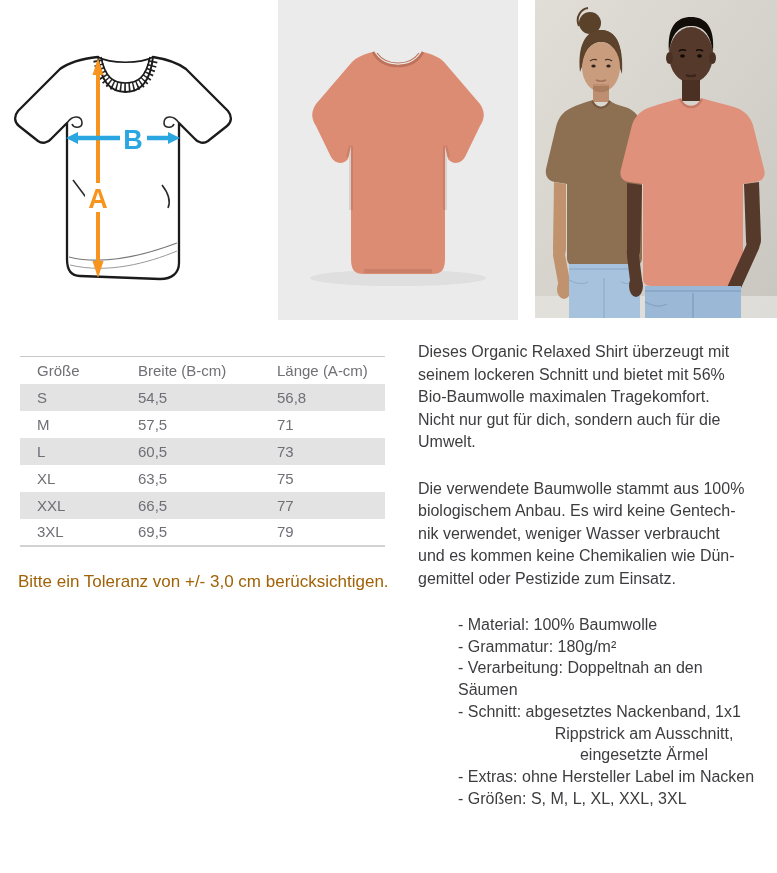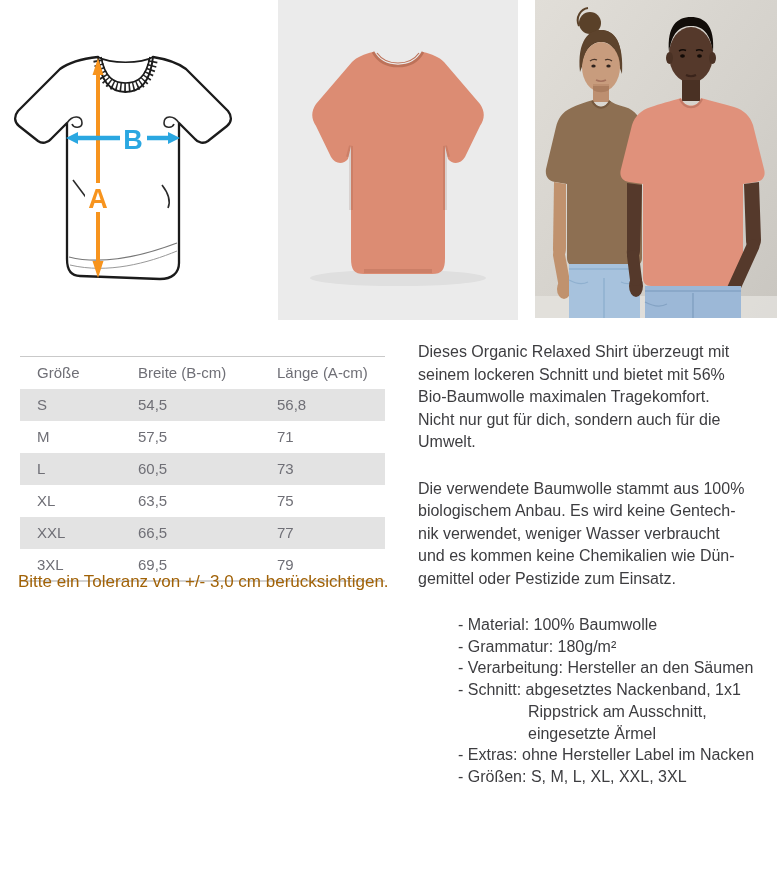--- a/index.html
+++ b/index.html
@@ -37,21 +37,21 @@
     width:365px;
     border-collapse:collapse;
     font-size:15px;
     color:#6f6f76;
     border-top:1px solid #c9c9c9;
     border-bottom:2px solid #d2d2d2;
   }
   table.size-table th, table.size-table td {
     font-weight:normal;
     text-align:left;
-    height:32px;
+    height:27px;
     padding:0;
     vertical-align:middle;
   }
   table.size-table .c1 { width:118px; padding-left:17px; }
   table.size-table .c2 { width:139px; }
   table.size-table .c3 { width:108px; }
   table.size-table tbody tr:nth-child(odd) { background:#e3e3e3; }
 
   .tolerance-note {
     position:absolute; left:18px; top:570px;
@@ -60,21 +60,21 @@
   }
 
   
   .description {
     position:absolute; left:418px; top:341px; width:342px;
     font-size:16px; line-height:22.5px; color:#3d3d40;
   }
   .description .para { white-space:pre-line; margin:0 0 24px 0; }
   .features { margin-top:0;margin-left:40px; }
   .feature-line { line-height:21.7px; }
-  .feature-line.indent { padding-left:70px; }
+  .feature-line.indent { padding-left:70px;text-align:center; }
 
   svg { display:block; }
   .svg-fill { width:100%; height:100%; }
 </style>
 </head>
 <body>
 
 <div class="diagram-panel">
   <svg class="svg-fill" viewBox="0 0 235 265">
 
@@ -257,20 +257,20 @@
 Nicht nur gut für dich, sondern auch für die
 Umwelt.</p>
   <p class="para">Die verwendete Baumwolle stammt aus 100%
 biologischem Anbau. Es wird keine Gentech-
 nik verwendet, weniger Wasser verbraucht
 und es kommen keine Chemikalien wie Dün-
 gemittel oder Pestizide zum Einsatz.</p>
   <div class="features">
     <div class="feature-line">- Material: 100% Baumwolle</div>
     <div class="feature-line">- Grammatur: 180g/m²</div>
-    <div class="feature-line">- Verarbeitung: Hersteller an den Säumen</div>
+    <div class="feature-line">- Verarbeitung: Doppeltnah an den Säumen</div>
     <div class="feature-line">- Schnitt: abgesetztes Nackenband, 1x1</div>
     <div class="feature-line indent">Rippstrick am Ausschnitt,</div>
     <div class="feature-line indent">eingesetzte Ärmel</div>
     <div class="feature-line">- Extras: ohne Hersteller Label im Nacken</div>
     <div class="feature-line">- Größen: S, M, L, XL, XXL, 3XL</div>
   </div>
 </div>
 
 </body></html>

